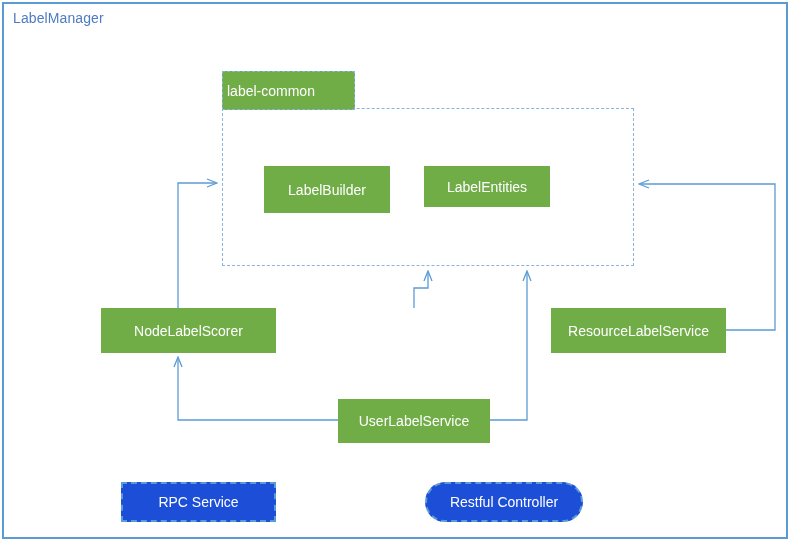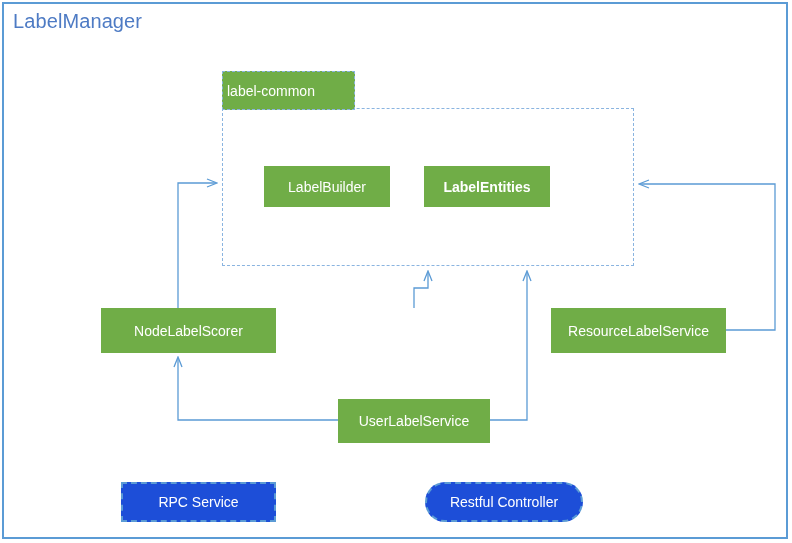--- a/index.html
+++ b/index.html
@@ -26,21 +26,21 @@
     width: 786px;
     height: 537px;
     border: 2px solid #5B9BD5;
     box-sizing: border-box;
     background: #ffffff;
   }
   #diagram-title {
     position: absolute;
     left: 13px;
     top: 10px;
-    font-size: 20px;
+    font-size: 14px;
     color: #4E7BC4;
     font-family: "Liberation Sans", sans-serif;
     letter-spacing: 0.1px;
     white-space: nowrap;
   }
   
   #connectors {
     position: absolute;
     left: 0;
     top: 0;
@@ -140,25 +140,25 @@
 
     <path d="M338,420 L178,420 L178,358" fill="none" stroke="#5B9BD5" stroke-width="1.3" marker-end="url(#arrowOpen)"></path>
   </svg>
 
   <div id="package-label-common"></div>
 
   <div id="package-tab">
     <span class="tab-text">label-common</span>
   </div>
 
-  <div class="box" style="left:264px; top:166px; width:126px; height:41px;">
+  <div class="box" style="left:264px; top:166px; width:126px; height:47px;">
     <span class="box-text">LabelBuilder</span>
   </div>
 
-  <div class="box" style="left:424px; top:166px; width:126px; height:41px;font-weight:bold;">
+  <div class="box" style="left:424px; top:166px; width:126px; height:41px;">
     <span class="box-text">LabelEntities</span>
   </div>
 
   <div class="box" style="left:101px; top:308px; width:175px; height:45px;">
     <span class="box-text">NodeLabelScorer</span>
   </div>
 
 
   <div class="box" style="left:551px; top:308px; width:175px; height:45px;">
     <span class="box-text">ResourceLabelService</span>

